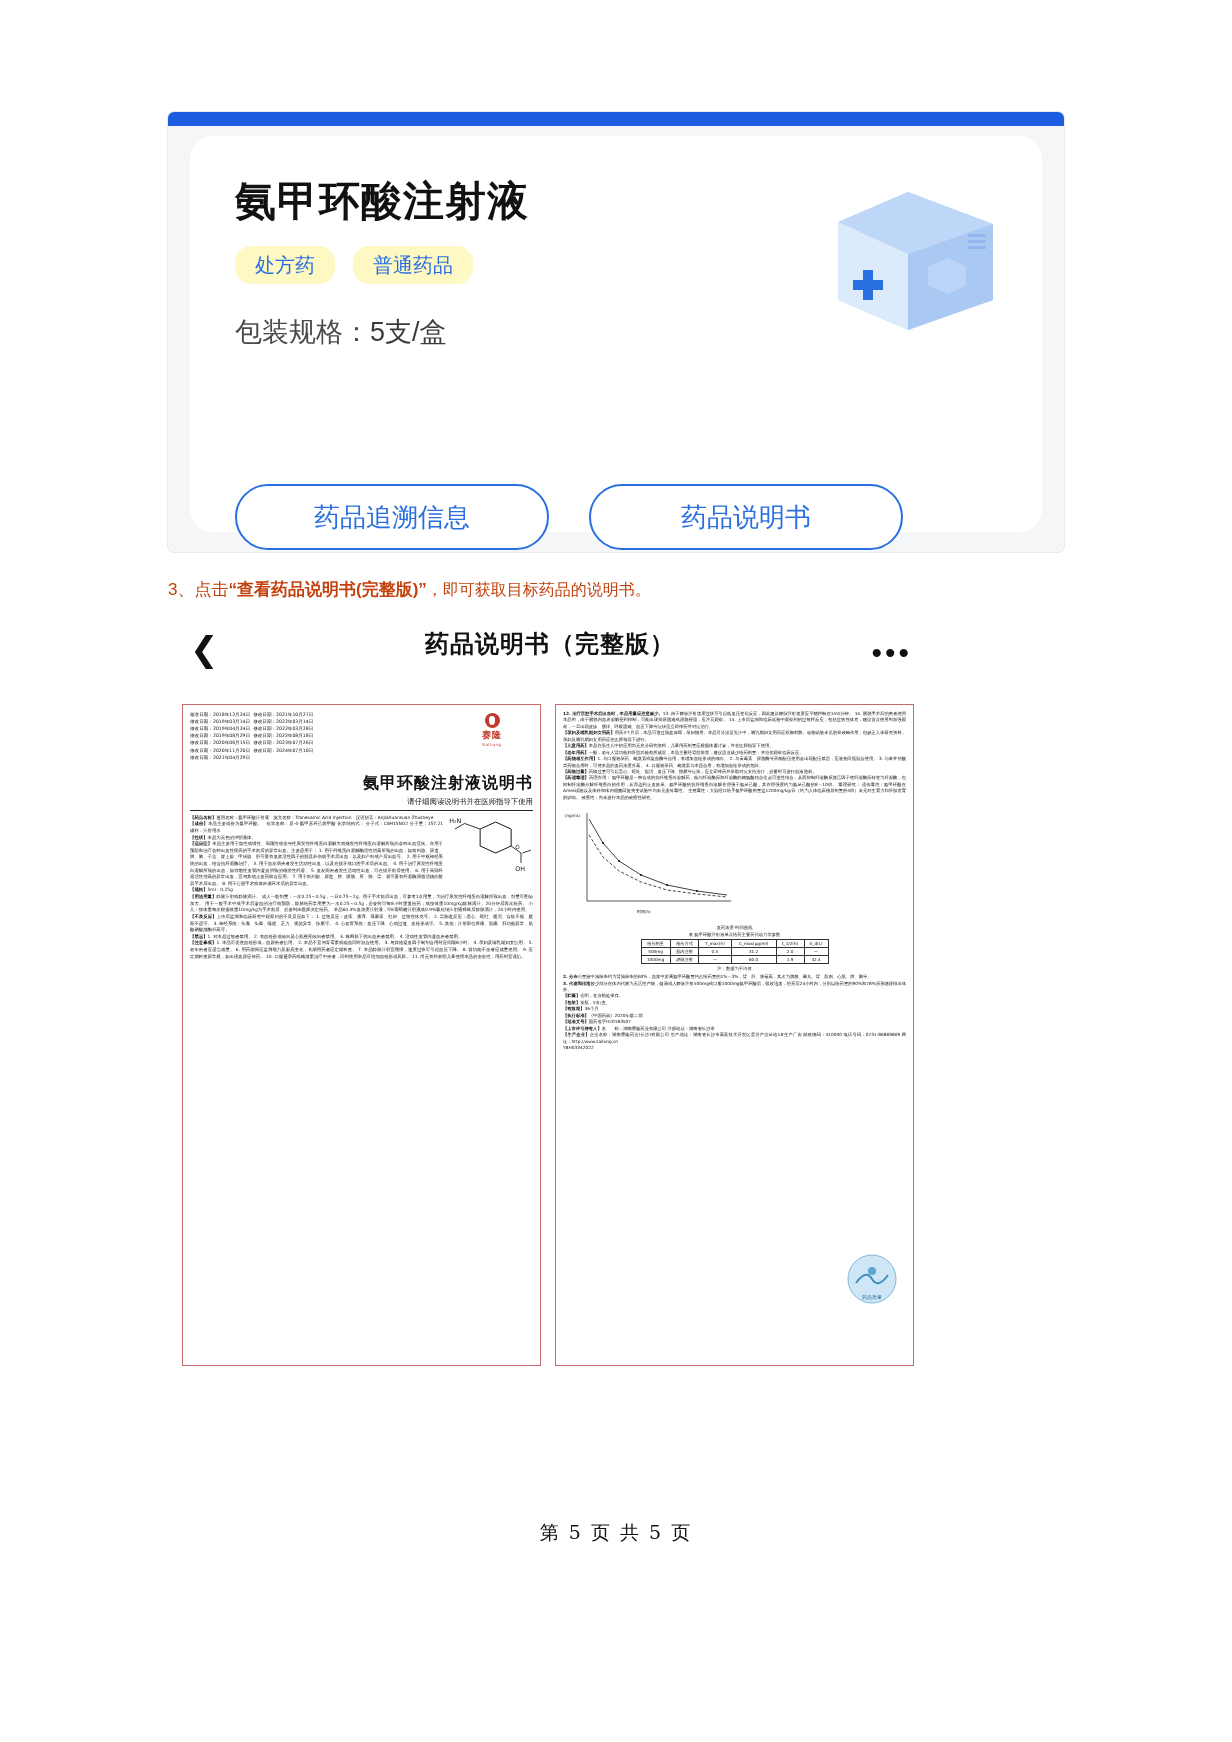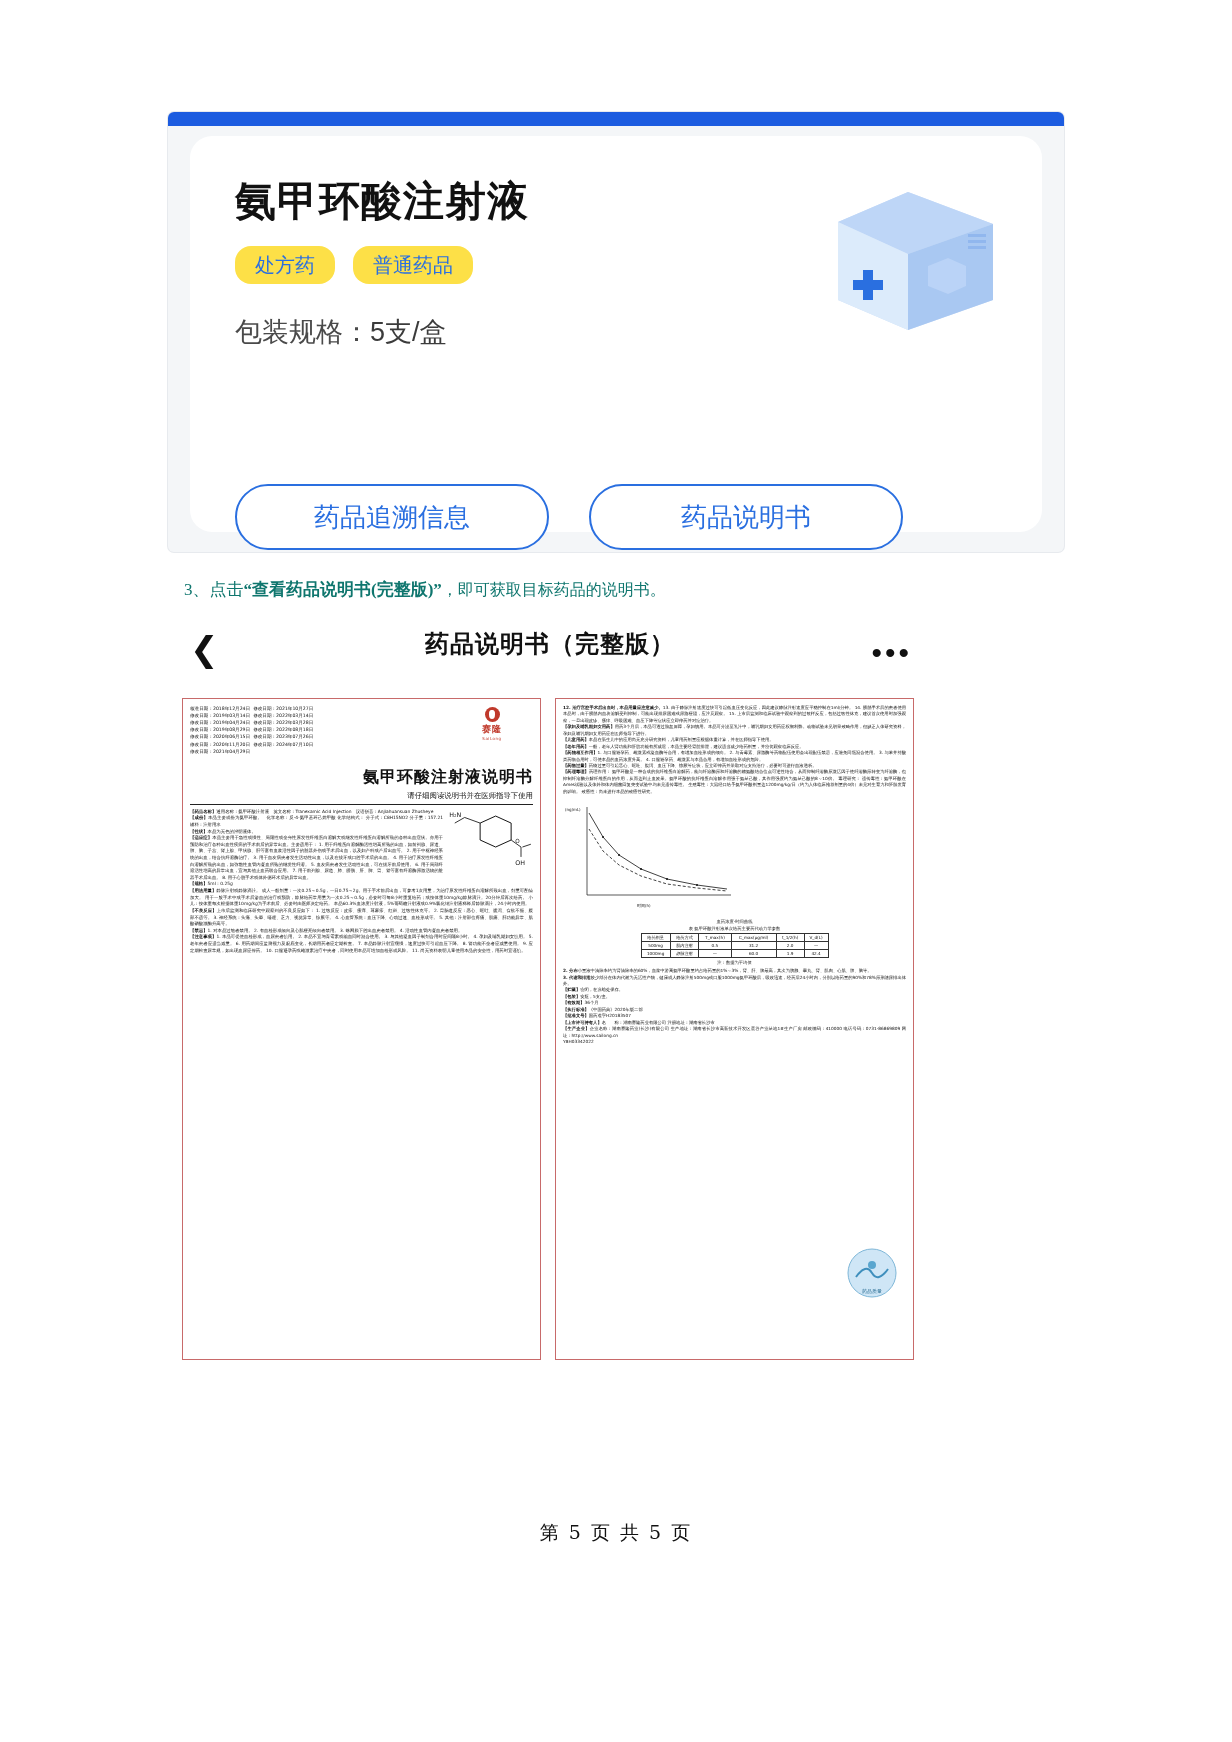--- a/index.html
+++ b/index.html
@@ -25,21 +25,21 @@
   .card{
     position:absolute;left:22px;top:24px;width:852px;height:396px;
     background:#ffffff;border-radius:22px;
   }
   .drug-title{
     position:absolute;left:45px;top:38px;
     font-size:41px;font-weight:700;letter-spacing:1px;color:#111;
   }
   .tagrow{position:absolute;left:45px;top:110px;display:flex;gap:18px;}
   .tag{
-    background:#fde047;color:#2a6fe0;border-radius:16px;
+    background:#fef9c3;color:#2a6fe0;border-radius:16px;
     padding:7px 20px;font-size:20px;line-height:1.2;
   }
   .specrow{position:absolute;left:45px;top:178px;font-size:27px;color:#3b3b3b;}
   .specrow .lbl{color:#4a4a4a;}
   .mfrow{
     position:absolute;left:45px;top:230px;font-size:27px;color:#3b3b3b;
     width:480px;line-height:1.45;
   }
   .mfrow .lbl{color:#4a4a4a;}
   .btnrow{position:absolute;left:45px;top:348px;display:flex;gap:40px;justify-content:space-between;}
@@ -47,21 +47,21 @@
     width:310px;height:62px;border:2px solid #2a6fe0;border-radius:34px;
     color:#2a6fe0;font-size:26px;display:flex;align-items:center;justify-content:center;
     background:#fff;
   }
   
   .boxart{position:absolute;right:34px;top:46px;width:200px;height:150px;}
 
   
   .step3{
     position:absolute;left:168px;top:578px;width:880px;
-    font-size:17px;color:#0f766e;font-family:Liberation Serif, serif;margin-left:16px;
+    font-size:17px;color:#c2410c;font-family:Liberation Sans, sans-serif;
   }
   .step3 b{font-weight:700;}
   .step3 .tailnote{font-size:16px;}
 
   
   .shot2{
     position:absolute;left:130px;top:618px;width:840px;height:760px;background:#fff;
   }
   .s2-head{position:relative;height:70px;}
   .s2-back{
@@ -69,21 +69,21 @@
   }
   .s2-title{
     position:absolute;left:0;top:10px;width:840px;text-align:center;
     font-size:24px;font-weight:700;color:#111;letter-spacing:1px;
   }
   .s2-dots{
     position:absolute;right:58px;top:20px;font-size:30px;letter-spacing:3px;color:#111;
     line-height:1;
   }
   .leaflets{
-    position:absolute;left:52px;top:80px;width:740px;height:656px;
+    position:absolute;left:52px;top:86px;width:740px;height:656px;
     display:flex;gap:14px;
   }
   .leaflet{
     width:357px;height:660px;border:1px solid #c86a6a;background:#fff;
     position:relative;overflow:hidden;
     font-family:"DejaVu Sans",sans-serif;
   }
   .lf-inner{position:absolute;left:7px;top:6px;right:7px;bottom:6px;}
 
   

